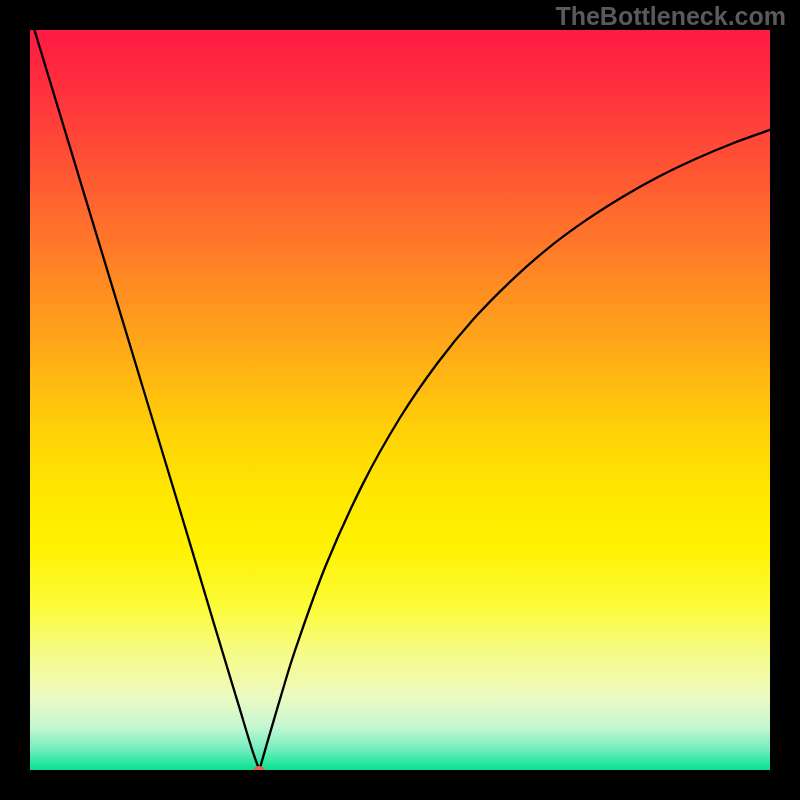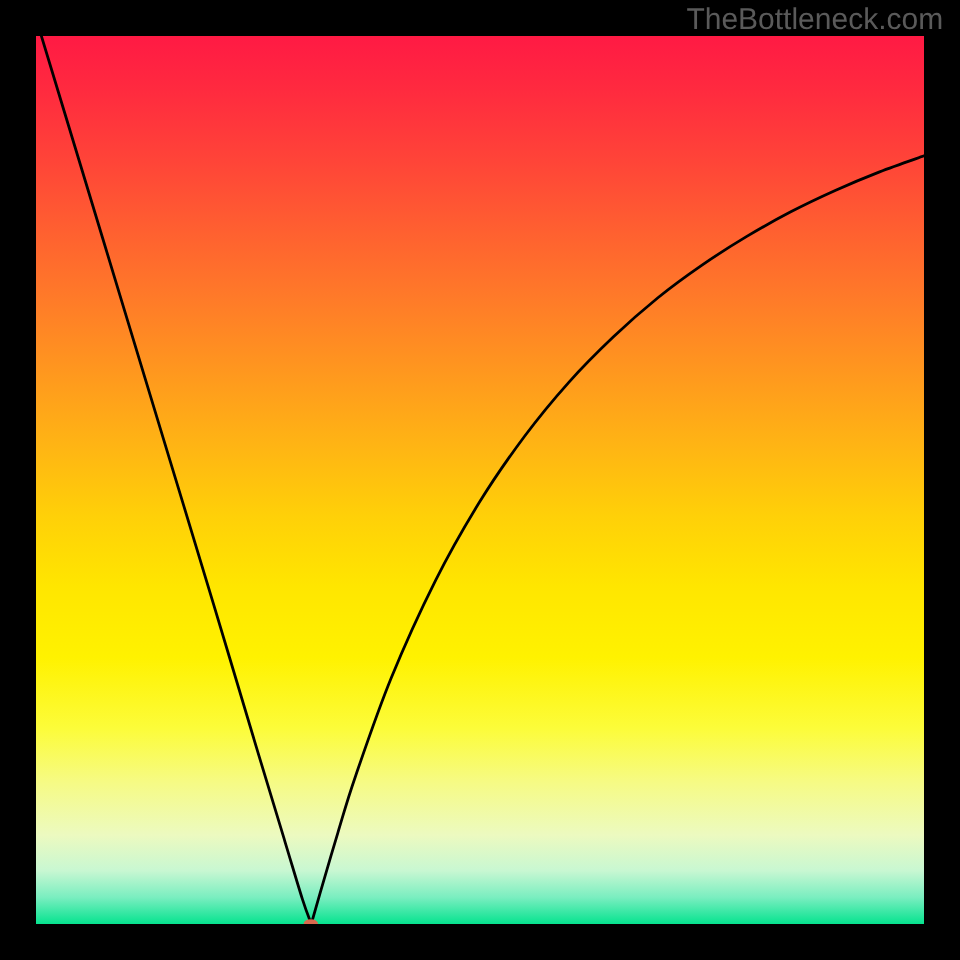--- a/index.html
+++ b/index.html
@@ -18,21 +18,21 @@
     width: 800px;
     height: 800px;
     background: #000;
   }
   .watermark {
     position: absolute;
     top: 2px;
     right: 14px;
     color: #5a5a5a;
     font-size: 25px;
-    font-weight: 400;
+    font-weight: 700;
     letter-spacing: 0px;
     z-index: 10;
     margin-left: 36px;
   }
   .plot-area {
     position: absolute;
     left: 30px;
     top: 30px;
     width: 740px;
     height: 740px;

